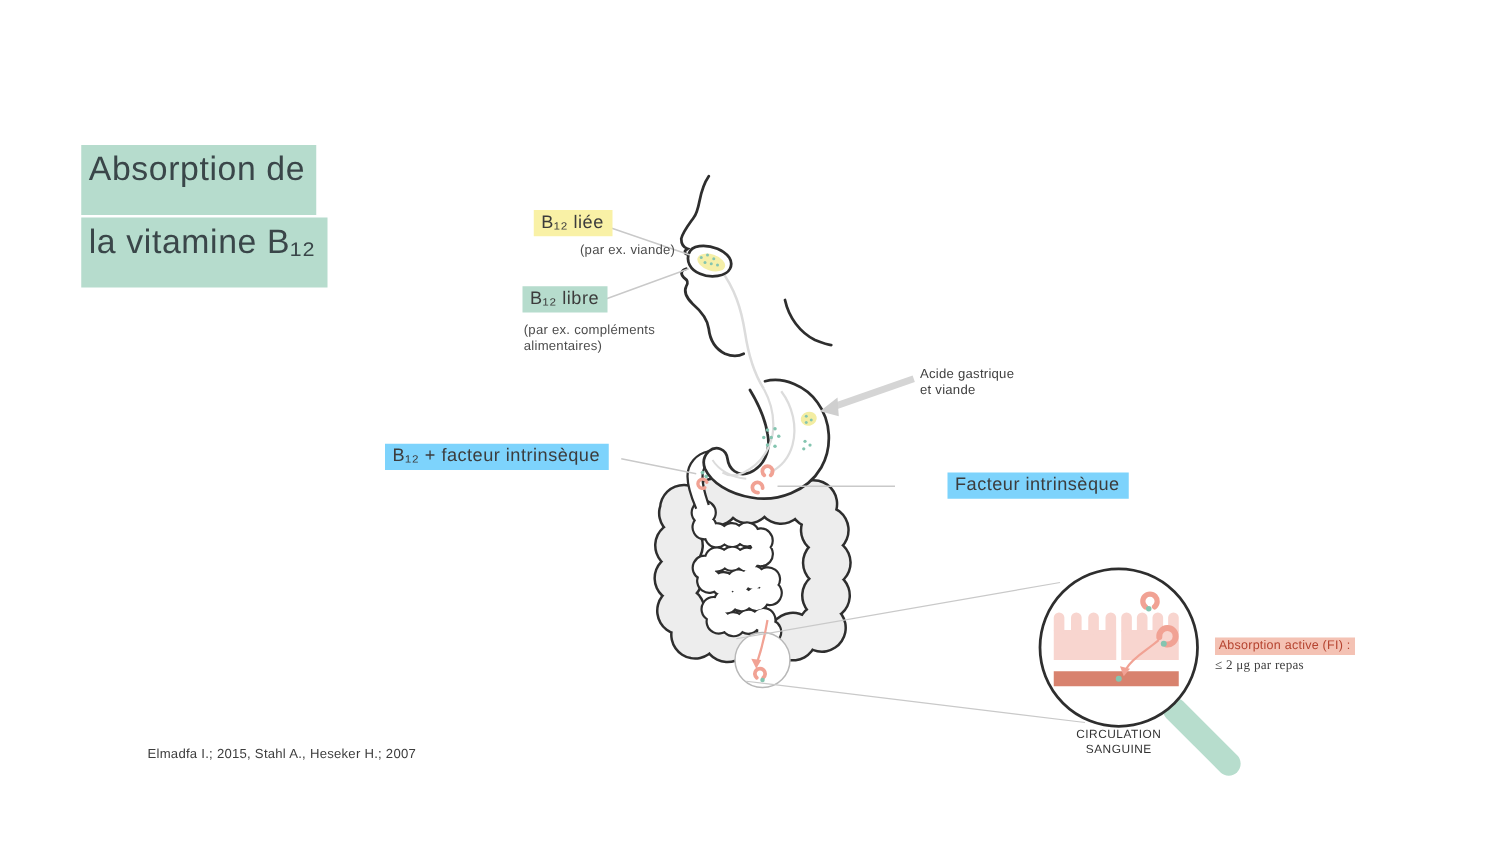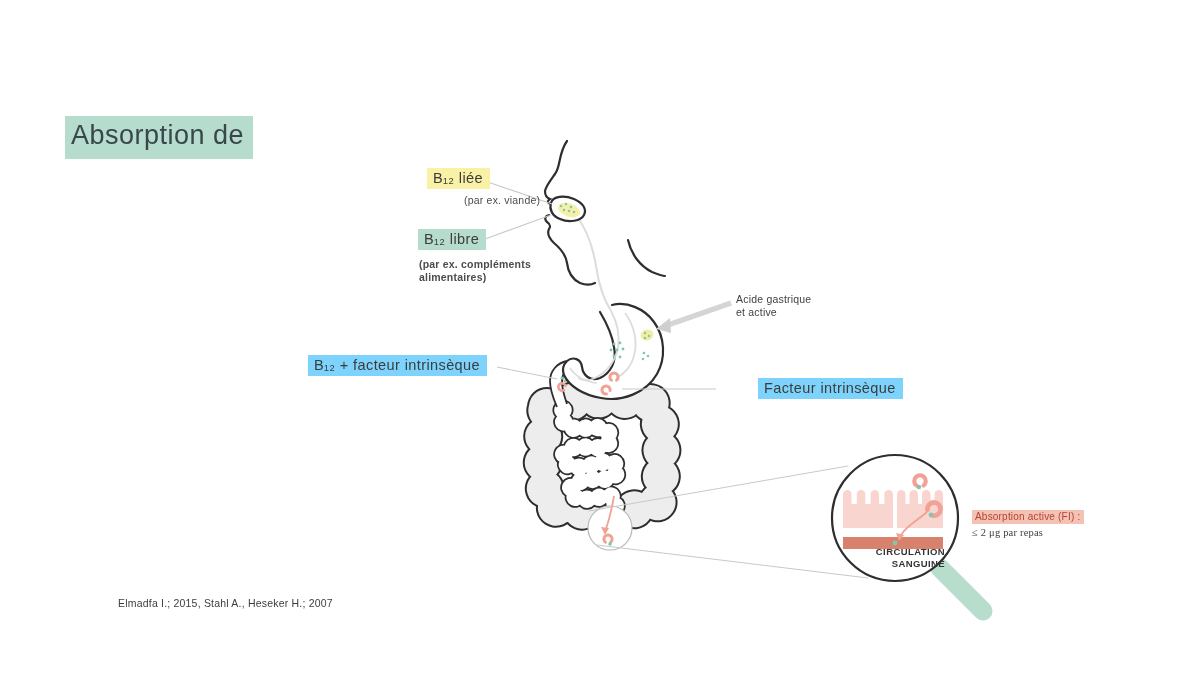--- a/index.html
+++ b/index.html
@@ -6,30 +6,30 @@
   .stage{
     position:relative;width:1200px;height:675px;background:#ffffff;
     font-family:"Liberation Sans", sans-serif;overflow:hidden;
   }
   .stage svg{position:absolute;left:0;top:0;}
   .lbl{position:absolute;white-space:nowrap;color:#3c3c3c;}
   .title{
     position:absolute;left:65px;top:116px;line-height:37px;
     font-size:27px;font-weight:300;letter-spacing:.5px;color:#3a4649;
   }
-  .title .hl{display:inline-block;background:#b6dccd;padding:1px 9px 5px 6px;margin-bottom:2px;}
+  .title .hl{display:inline-block;background:#b6dccd;padding:1px 9px 18px 6px;margin-bottom:2px;}
   .tag{font-size:14.5px;letter-spacing:.4px;padding:2px 7px 3px 6px;display:inline-block;color:#3c3c3c;}
   .tag.yellow{background:#f9f1a6;}
   .tag.mint{background:#b6dccd;}
   .tag.pink{background:#7dd3fc;}
   .note{font-size:10.5px;line-height:13px;color:#4c4c4c;letter-spacing:.2px;white-space:normal;}
   .small{font-size:10.5px;line-height:13px;color:#3f3f3f;letter-spacing:.2px;}
   .abs-hl{background:#f4c2b4;color:#b5432f;font-size:10px;padding:1px 4px 2px 3px;display:inline-block;letter-spacing:.2px;}
-  .circ{position:absolute;left:845px;top:546px;width:100px;text-align:right;
-        font-size:9.5px;line-height:12px;letter-spacing:.4px;color:#333;font-weight:bold;}
+  .circ{position:absolute;left:845px;top:582px;width:100px;text-align:center;
+        font-size:9.5px;line-height:12px;letter-spacing:.4px;color:#333;}
   .cite{position:absolute;left:78px;top:597px;font-size:10.5px;color:#3d3d3d;letter-spacing:.2px;margin-left:40px;}
 </style>
 </head>
 <body>
 
 <div class="stage">
 
   <svg width="1200" height="675" viewBox="0 0 1200 675">
     <defs>
       <path id="crescent" d="M 3.2 -2.6 A 4.1 4.1 0 1 0 3.2 2.6" fill="none" stroke="#f1a294" stroke-width="3" stroke-linecap="round"></path>
@@ -146,35 +146,36 @@
       <polygon points="899,541 896,533 904,535" fill="#f1a294"></polygon>
       <use href="#crescent" transform="translate(920,481) rotate(90) scale(1.4)"></use>
       <circle cx="919" cy="487" r="2.2" fill="#84c5b0"></circle>
       <use href="#crescent" transform="translate(934,509) rotate(135) scale(1.6)"></use>
       <circle cx="931" cy="515" r="2.4" fill="#84c5b0"></circle>
     </g>
   </svg>
 
   <div class="title">
     <span class="hl">Absorption de</span><br>
+    <span class="hl">la vitamine B₁₂</span>
   </div>
 
   <div class="lbl" style="left:427px;top:168px;">
     <span class="tag yellow">B₁₂ liée</span>
   </div>
   <div class="lbl note" style="left:423px;top:194px;margin-left:41px;">(par ex. viande)</div>
 
   <div class="lbl" style="left:418px;top:229px;">
     <span class="tag mint">B₁₂ libre</span>
   </div>
-  <div class="lbl note" style="left:419px;top:258px;width:118px;font-weight:bold;">(par ex. compléments alimentaires)</div>
+  <div class="lbl note" style="left:419px;top:258px;width:118px;">(par ex. compléments alimentaires)</div>
 
   <div class="lbl small" style="left:736px;top:293px;">
     <div>Acide gastrique</div>
-    <div>et active</div>
+    <div>et viande</div>
   </div>
 
   <div class="lbl" style="left:308px;top:355px;">
     <span class="tag pink">B₁₂ + facteur intrinsèque</span>
   </div>
 
   <div class="lbl" style="left:718px;top:378px;padding-left:40px;">
     <span class="tag pink">Facteur intrinsèque</span>
   </div>
 

